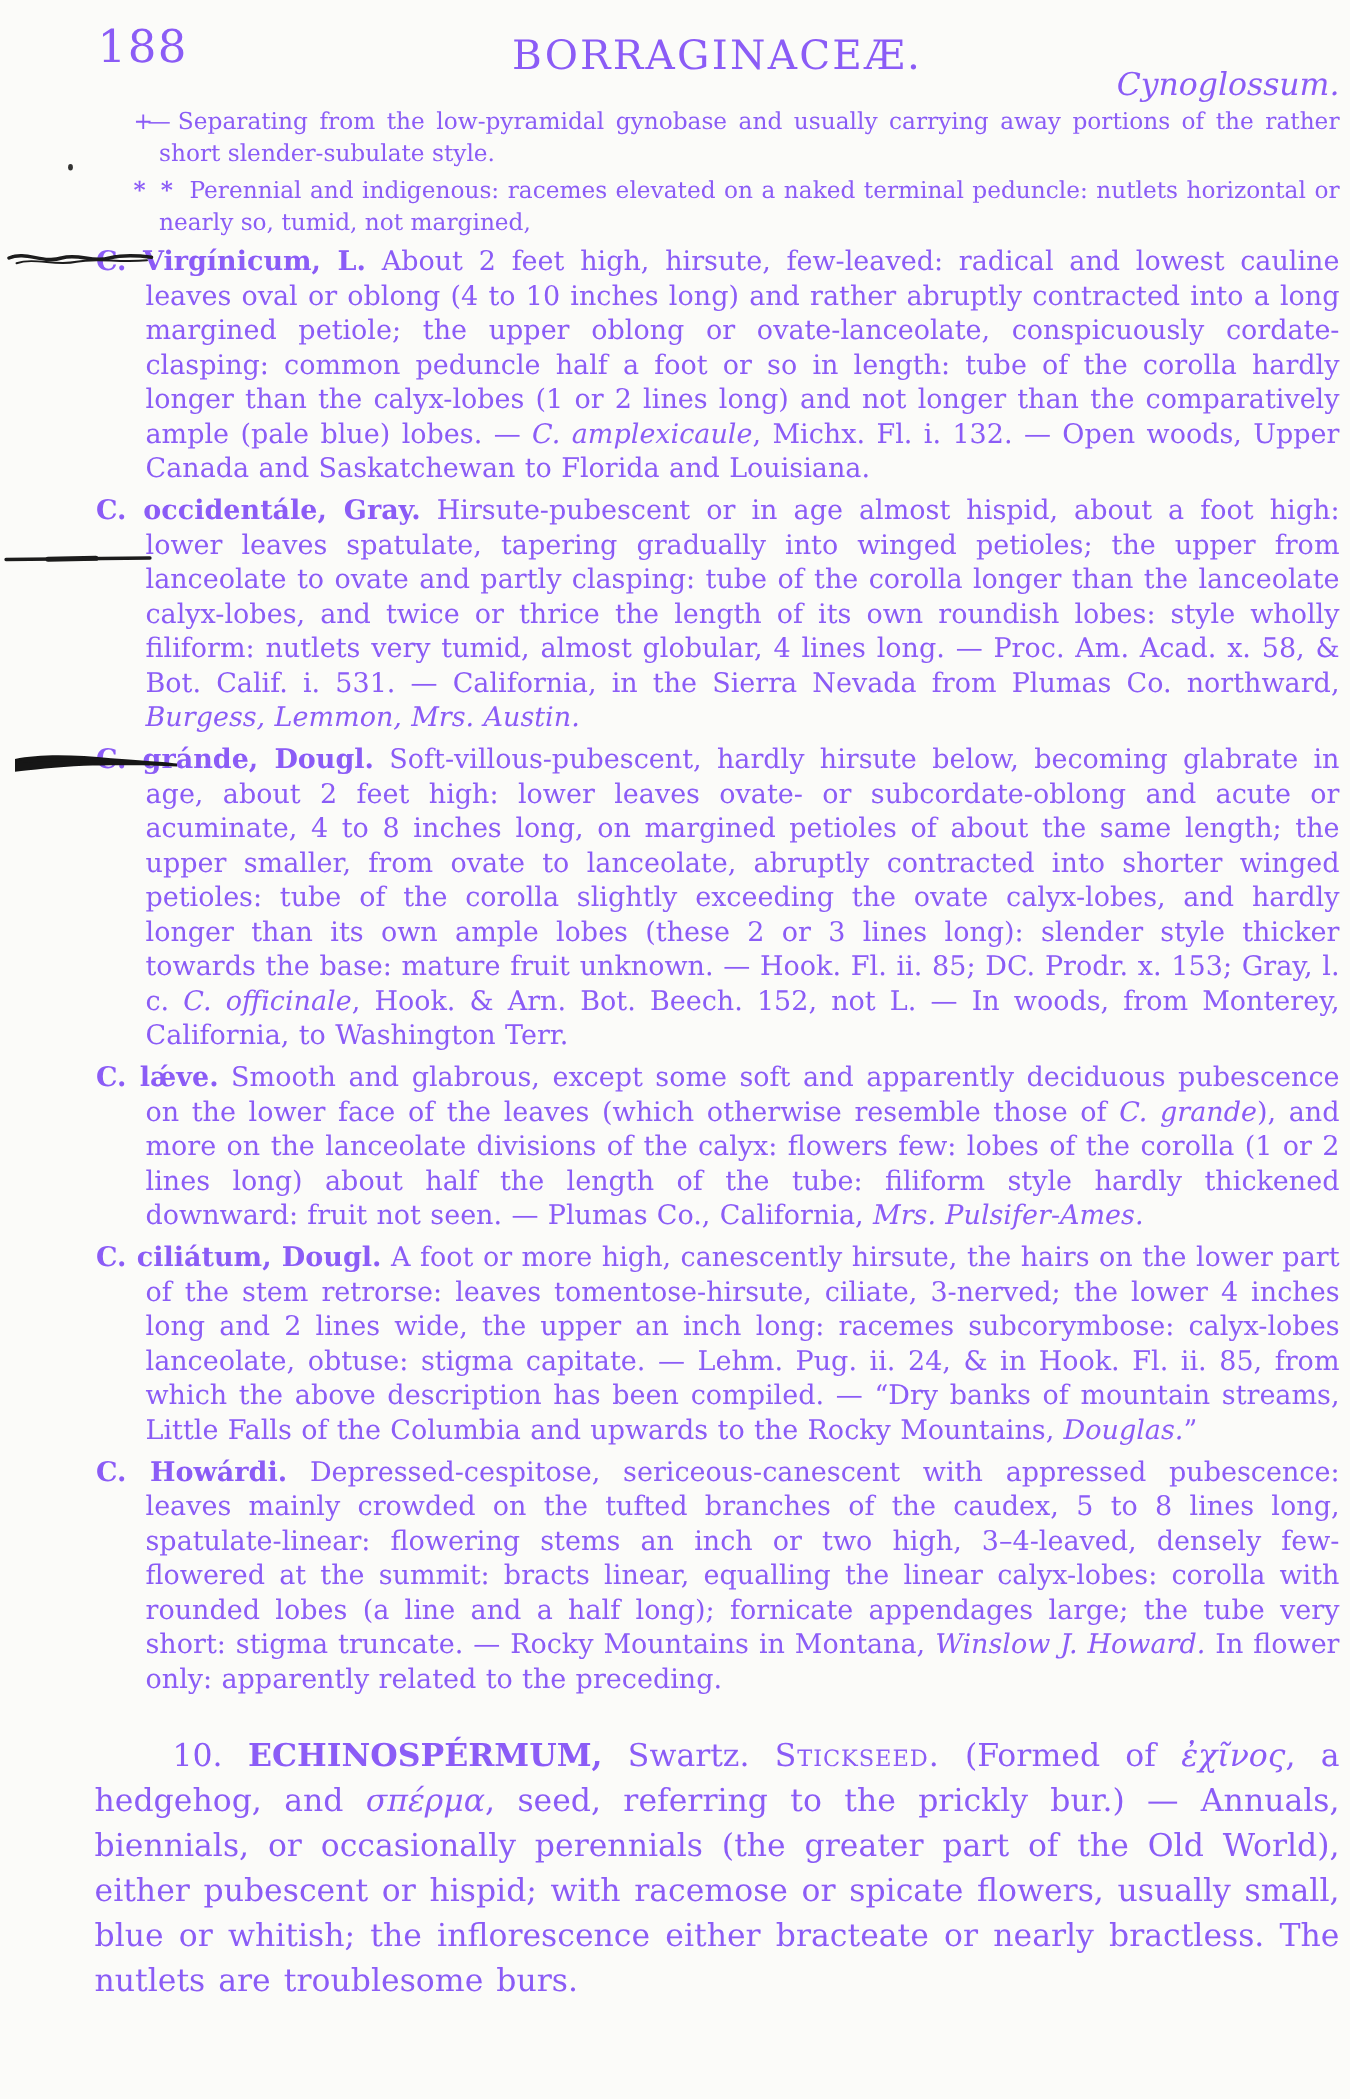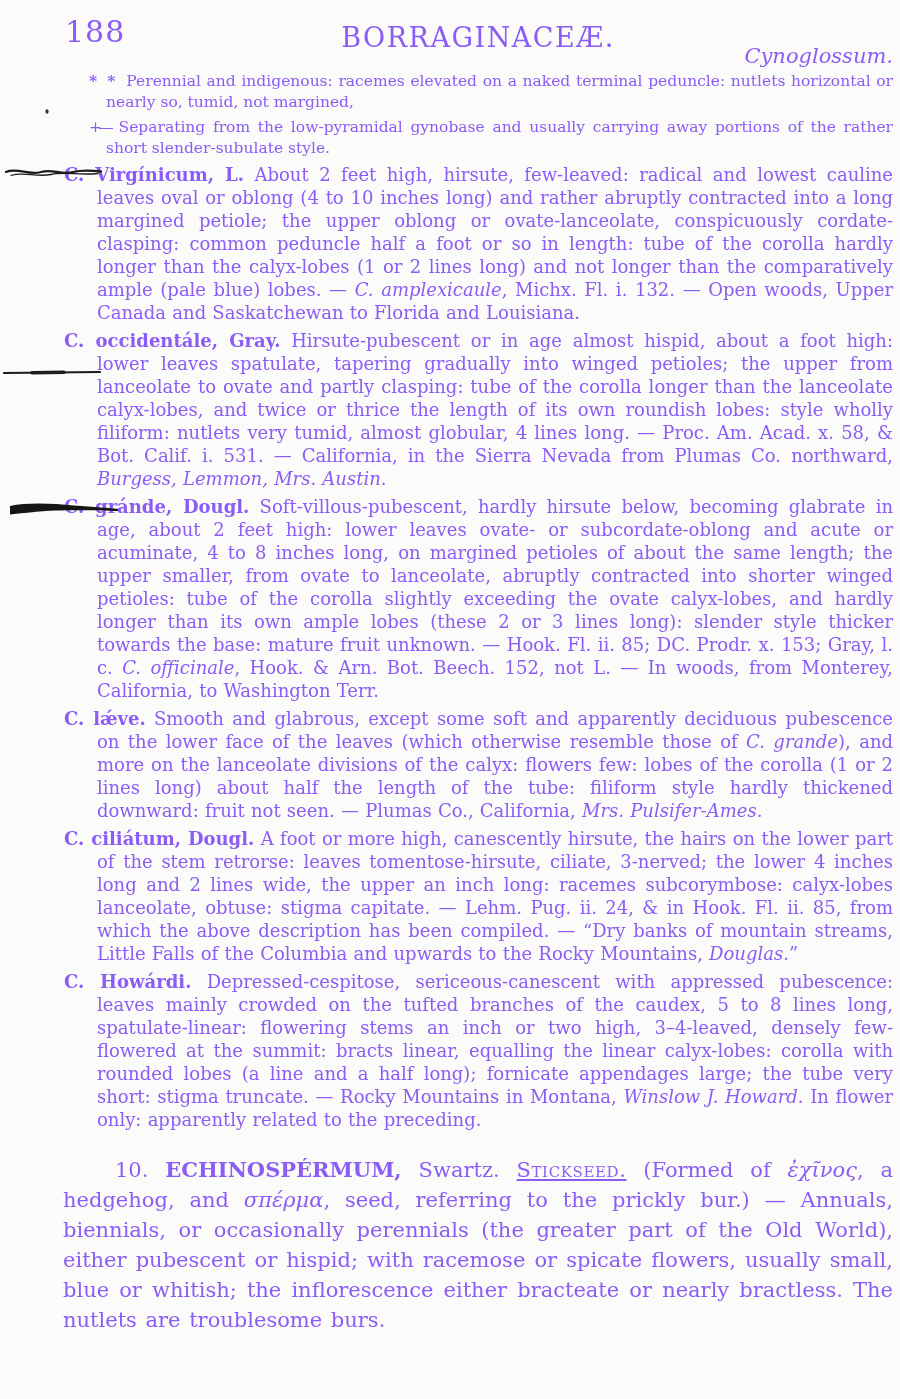--- a/index.html
+++ b/index.html
@@ -21,39 +21,39 @@
   
   .content{position:absolute;top:66px;left:63px;width:830px;}
   .para{margin:0;text-align:justify;}
   .note{font-size:15.5px;line-height:20.5px;padding-left:43px;text-indent:-17px;margin:5px 0;}
   .species{font-size:18px;line-height:23px;padding-left:34px;text-indent:-33px;margin:5px 0;word-spacing:0.5px;}
   .genus{font-size:21px;line-height:30px;text-indent:52px;margin-top:24px;word-spacing:2px;}
   
   .run-n{}
   .run-b{font-weight:700;}
   .run-i{font-style:italic;}
-  .run-sc{font-variant:small-caps;letter-spacing:0.6px;text-decoration:underline;}
+  .run-sc{font-variant:small-caps;letter-spacing:0.6px;}
   .run-sym{font-weight:700;letter-spacing:2px;margin-right:9px;}
   .run-x{letter-spacing:-0.24em;margin-right:0.55em;}
   
   .mark{position:absolute;}
   .mark svg{display:block;}
 </style>
 </head>
 <body>
 
 <div class="page">
   <div class="header">
     <span class="page-number">188</span>
     <span class="running-title">BORRAGINACEÆ.</span>
     <span class="running-genus">Cynoglossum.</span>
   </div>
   <div class="content">
+      <p class="para note"><span class="run-x">+—</span><span class="run-n">Separating from the low-pyramidal gynobase and usually carrying away portions of the rather short slender-subulate style.</span></p>
       <p class="para note"><span class="run-sym">* *</span><span class="run-n">Perennial and indigenous: racemes elevated on a naked terminal peduncle: nutlets horizontal or nearly so, tumid, not margined,</span></p>
-      <p class="para note"><span class="run-x">+—</span><span class="run-n">Separating from the low-pyramidal gynobase and usually carrying away portions of the rather short slender-subulate style.</span></p>
       <p class="para species"><span class="run-b">C. Virgínicum, L.</span><span class="run-n">  About 2 feet high, hirsute, few-leaved: radical and lowest cauline leaves oval or oblong (4 to 10 inches long) and rather abruptly contracted into a long margined petiole; the upper oblong or ovate-lanceolate, conspicuously cordate-clasping: common peduncle half a foot or so in length: tube of the corolla hardly longer than the calyx-lobes (1 or 2 lines long) and not longer than the comparatively ample (pale blue) lobes. — </span><span class="run-i">C. amplexicaule</span><span class="run-n">, Michx. Fl. i. 132. — Open woods, Upper Canada and Saskatchewan to Florida and Louisiana.</span></p>
       <p class="para species"><span class="run-b">C. occidentále, Gray.</span><span class="run-n">  Hirsute-pubescent or in age almost hispid, about a foot high: lower leaves spatulate, tapering gradually into winged petioles; the upper from lanceolate to ovate and partly clasping: tube of the corolla longer than the lanceolate calyx-lobes, and twice or thrice the length of its own roundish lobes: style wholly filiform: nutlets very tumid, almost globular, 4 lines long. — Proc. Am. Acad. x. 58, &amp; Bot. Calif. i. 531. — California, in the Sierra Nevada from Plumas Co. northward, </span><span class="run-i">Burgess, Lemmon, Mrs. Austin.</span></p>
       <p class="para species"><span class="run-b">C. gránde, Dougl.</span><span class="run-n">  Soft-villous-pubescent, hardly hirsute below, becoming glabrate in age, about 2 feet high: lower leaves ovate- or subcordate-oblong and acute or acuminate, 4 to 8 inches long, on margined petioles of about the same length; the upper smaller, from ovate to lanceolate, abruptly contracted into shorter winged petioles: tube of the corolla slightly exceeding the ovate calyx-lobes, and hardly longer than its own ample lobes (these 2 or 3 lines long): slender style thicker towards the base: mature fruit unknown. — Hook. Fl. ii. 85; DC. Prodr. x. 153; Gray, l. c. </span><span class="run-i">C. officinale</span><span class="run-n">, Hook. &amp; Arn. Bot. Beech. 152, not L. — In woods, from Monterey, California, to Washington Terr.</span></p>
       <p class="para species"><span class="run-b">C. lǽve.</span><span class="run-n">  Smooth and glabrous, except some soft and apparently deciduous pubescence on the lower face of the leaves (which otherwise resemble those of </span><span class="run-i">C. grande</span><span class="run-n">), and more on the lanceolate divisions of the calyx: flowers few: lobes of the corolla (1 or 2 lines long) about half the length of the tube: filiform style hardly thickened downward: fruit not seen. — Plumas Co., California, </span><span class="run-i">Mrs. Pulsifer-Ames.</span></p>
       <p class="para species"><span class="run-b">C. ciliátum, Dougl.</span><span class="run-n">  A foot or more high, canescently hirsute, the hairs on the lower part of the stem retrorse: leaves tomentose-hirsute, ciliate, 3-nerved; the lower 4 inches long and 2 lines wide, the upper an inch long: racemes subcorymbose: calyx-lobes lanceolate, obtuse: stigma capitate. — Lehm. Pug. ii. 24, &amp; in Hook. Fl. ii. 85, from which the above description has been compiled. — “Dry banks of mountain streams, Little Falls of the Columbia and upwards to the Rocky Mountains, </span><span class="run-i">Douglas.</span><span class="run-n">”</span></p>
       <p class="para species"><span class="run-b">C. Howárdi.</span><span class="run-n">  Depressed-cespitose, sericeous-canescent with appressed pubescence: leaves mainly crowded on the tufted branches of the caudex, 5 to 8 lines long, spatulate-linear: flowering stems an inch or two high, 3–4-leaved, densely few-flowered at the summit: bracts linear, equalling the linear calyx-lobes: corolla with rounded lobes (a line and a half long); fornicate appendages large; the tube very short: stigma truncate. — Rocky Mountains in Montana, </span><span class="run-i">Winslow J. Howard.</span><span class="run-n">  In flower only: apparently related to the preceding.</span></p>
       <p class="para genus"><span class="run-n">10. </span><span class="run-b">ECHINOSPÉRMUM,</span><span class="run-n"> Swartz.  </span><span class="run-sc">Stickseed.</span><span class="run-n">  (Formed of </span><span class="run-i">ἐχῖνος</span><span class="run-n">, a hedgehog, and </span><span class="run-i">σπέρμα</span><span class="run-n">, seed, referring to the prickly bur.) — Annuals, biennials, or occasionally perennials (the greater part of the Old World), either pubescent or hispid; with racemose or spicate flowers, usually small, blue or whitish; the inflorescence either bracteate or nearly bractless.  The nutlets are troublesome burs.</span></p>
     </div>
 <div class="mark" style="top: 163px; left: 3px;">
       <svg width="102" height="18" viewBox="0 0 102 18">

